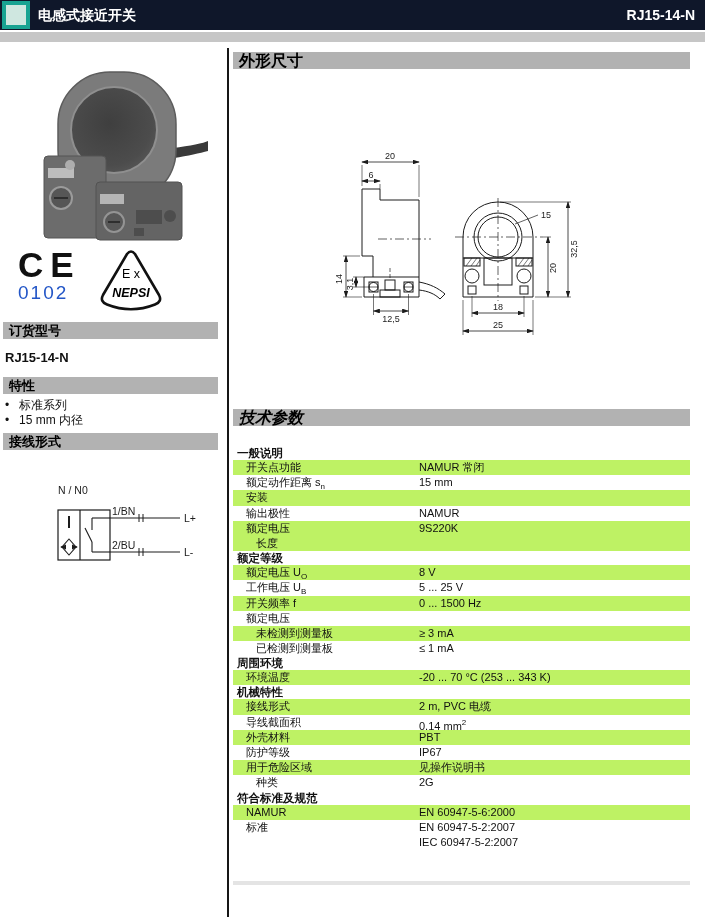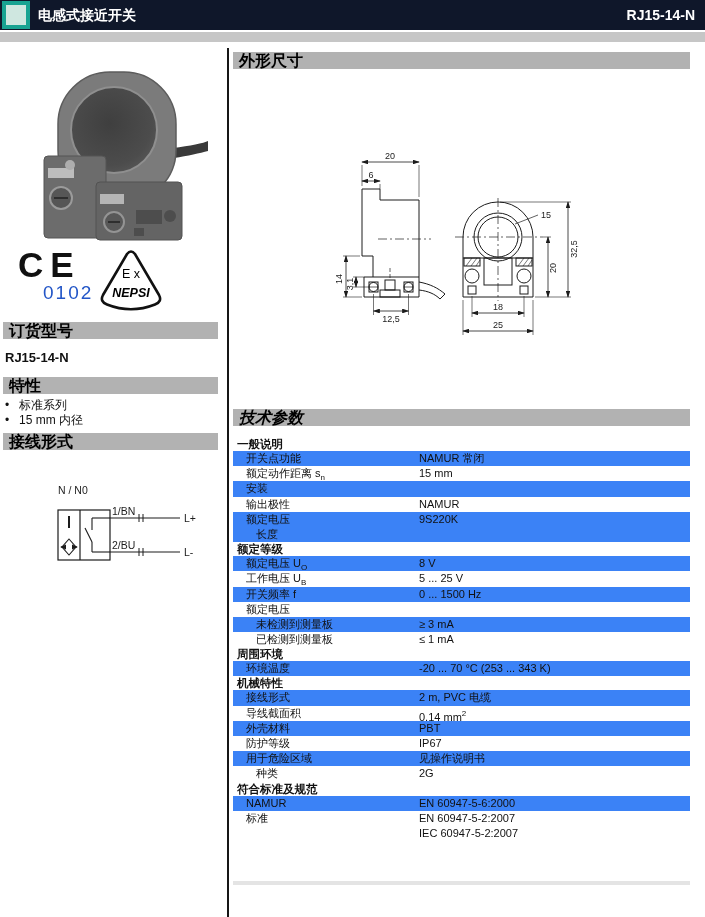--- a/index.html
+++ b/index.html
@@ -10,48 +10,48 @@
   .hdr{position:absolute;left:0;top:0;width:705px;height:30px;background:#0f172a;}
   .hdr-icon{position:absolute;left:2px;top:1px;width:28px;height:28px;background:#cfe7e0;
             border:4px solid #18a392;box-sizing:border-box;}
   .hdr-title{position:absolute;left:38px;top:7px;color:#fff;font-weight:bold;font-size:14px;}
   .hdr-model{position:absolute;right:10px;top:7px;color:#fff;font-weight:bold;font-size:14px;}
   .substrip{position:absolute;left:0;top:32px;width:705px;height:10px;background:#c6c6c6;}
   .vdivider{position:absolute;left:227px;top:48px;width:2px;height:869px;background:#161616;}
 
   
   .bar{position:absolute;background:#b2b2b2;height:17px;line-height:17px;
-       font-weight:bold;font-size:16px;color:#000;padding-left:6px;box-sizing:border-box;}
+       font-weight:bold;font-size:13px;color:#000;padding-left:6px;box-sizing:border-box;}
   .bar.left{left:3px;width:215px;}
   .bar.right{left:233px;width:457px;font-size:16px;}
 
   .model-text{position:absolute;left:5px;top:350px;font-weight:bold;font-size:13px;}
   .feat{position:absolute;left:5px;font-size:12px;}
   .feat .dot{display:inline-block;width:14px;}
 
   svg text{font-family:"Liberation Sans","DejaVu Sans",sans-serif;}
   .dimtxt{font-size:9px;fill:#1c1c1c;}
   .wiretxt{font-size:10.5px;fill:#1c1c1c;}
 
   
-  #tech-rows{position:absolute;left:233px;top:437px;width:457px;font-size:11px;}
+  #tech-rows{position:absolute;left:233px;top:446px;width:457px;font-size:11px;}
   .tsec{height:14px;line-height:14px;font-weight:bold;font-size:11.5px;padding-left:4px;}
   .trow{display:flex;height:15.2px;line-height:15.2px;}
-  .trow.stripe{background:#3b82f6;}
+  .trow.stripe{background:#bef264;}
   .trow.dbl{height:17px;}
   .tlab{flex:none;width:186px;padding-left:13px;box-sizing:border-box;white-space:nowrap;}
   .tlab.ind{padding-left:23px;}
   .tval{flex:1;}
   .tval sup{font-size:8px;}
   .tlab sub{font-size:8px;}
   .table-end-rule{position:absolute;left:233px;top:881px;width:457px;height:4px;background:#e4e4e4;}
 
   .ce-wrap{position:absolute;left:18px;top:248px;width:200px;height:62px;}
   .ce-letters{font-weight:bold;font-size:35px;letter-spacing:7px;line-height:34px;}
-  .ce-num{font-size:19px;color:#2356c7;letter-spacing:2px;line-height:22px;margin-left:25px;}
+  .ce-num{font-size:19px;color:#2356c7;letter-spacing:2px;line-height:22px;}
 </style>
 </head>
 <body>
 
 <div id="page">
 
   <div class="hdr">
     <div class="hdr-icon"></div>
     <div class="hdr-title">电感式接近开关</div>
     <div class="hdr-model">RJ15-14-N</div>

